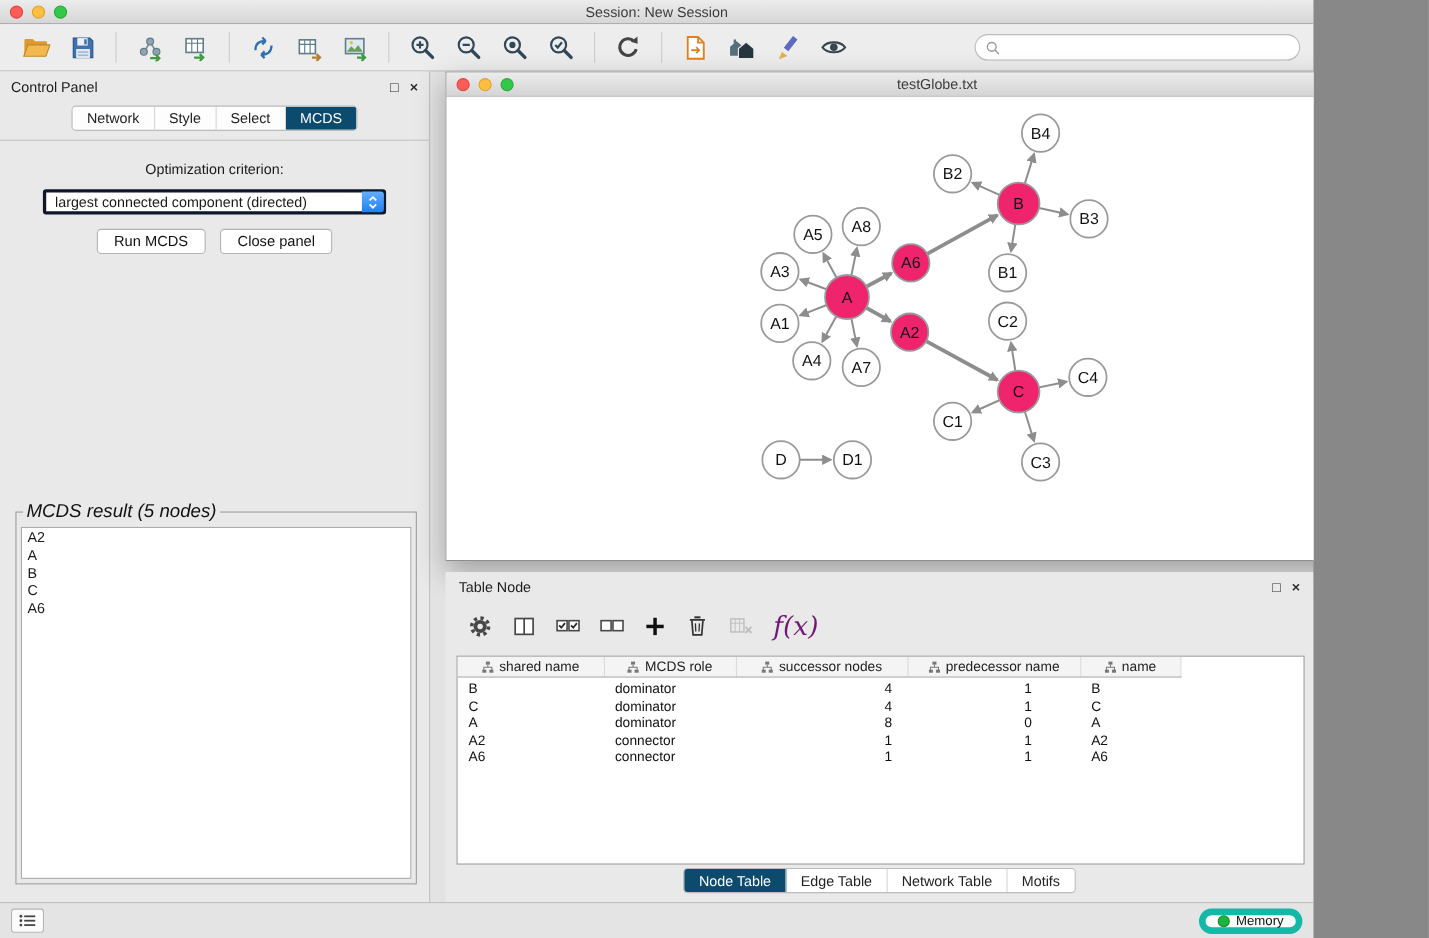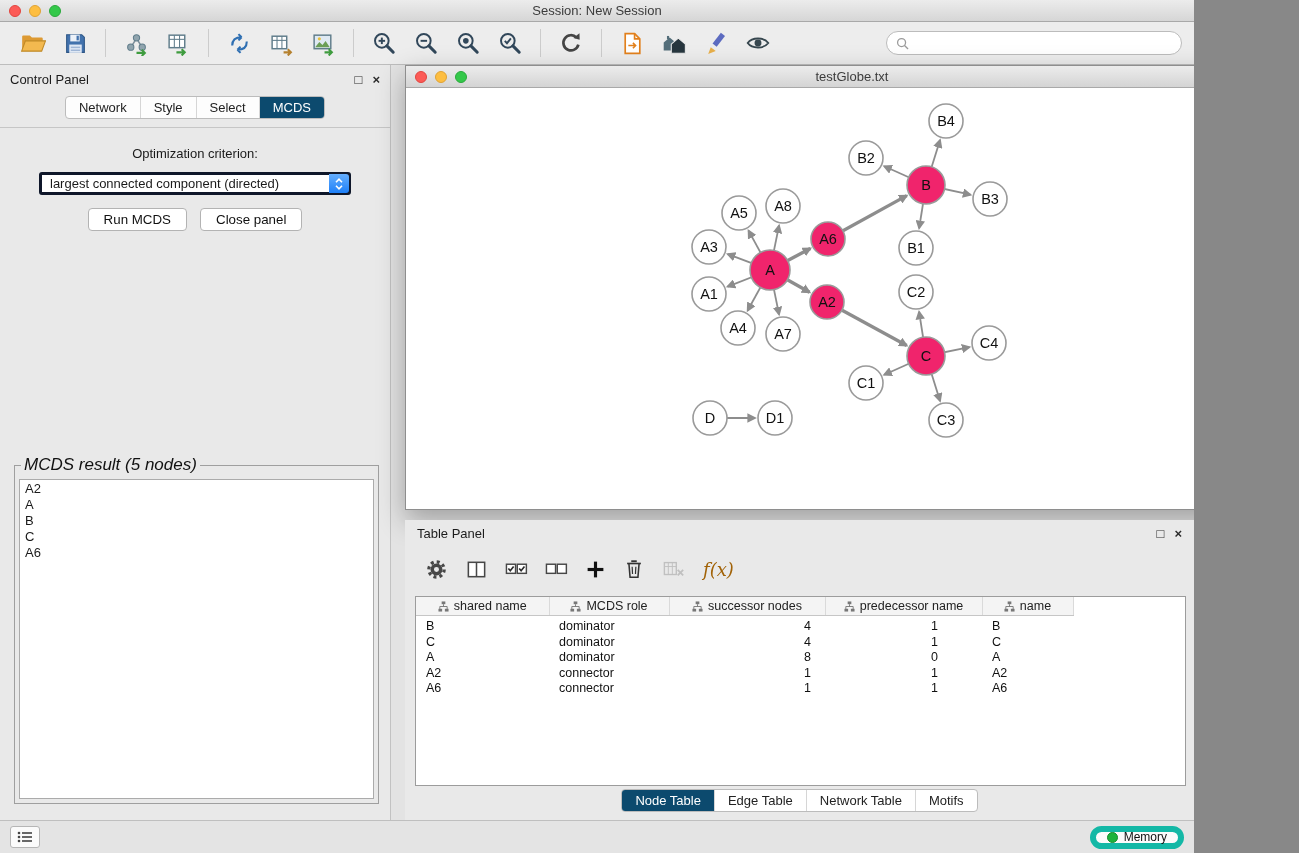--- a/index.html
+++ b/index.html
@@ -57,21 +57,21 @@
     position:relative; display:flex; align-items:center; justify-content:center; color:#3c3c3c; }
   .canvas { position:absolute; top:22px; left:0; right:0; bottom:0; background:#fff; }
   .canvas svg.graph { display:block; width:100%; height:100%; }
   .resize-grip { position:absolute; right:1px; bottom:1px; }
 
   
   .tpanel { position:absolute; left:405px; top:520px; right:0; bottom:33px; background:#e9e9e9; }
   .tp-head { height:26px; display:flex; align-items:center; padding:0 12px; color:#1c1c1c; }
   .tp-toolbar { height:46px; display:flex; align-items:center; gap:17px; padding:0 20px; }
   .tpbtn { display:flex; align-items:center; justify-content:center; }
-  .fx { font-family:"DejaVu Serif", serif; font-style:italic; font-size:18px; color:#a16207; }
+  .fx { font-family:"DejaVu Serif", serif; font-style:italic; font-size:24px; color:#701a75; }
   .tablewrap { position:absolute; left:10px; right:8px; top:76px; bottom:34px; background:#fff;
     border:1px solid #9c9c9c; overflow:hidden; }
   table.nodetable { border-collapse:collapse; table-layout:fixed; width:657px; font-size:12.5px; }
   table.nodetable th { background:#f4f4f4; border-right:1px solid #dadada; border-bottom:1px solid #c6c6c6;
     font-weight:normal; padding:2px 2px; color:#222; }
   .th-inner { display:flex; align-items:center; justify-content:center; gap:5px; }
   table.nodetable td { padding:0 0 0 10px; line-height:15.5px; color:#111; white-space:nowrap; overflow:hidden; }
   table.nodetable td.num { text-align:right; padding:0 14px 0 0; }
   table.nodetable td.num2 { padding-right:44px; }
   table.nodetable tbody tr:first-child td { padding-top:3px; }
@@ -404,21 +404,21 @@
       <div class="resize-grip">
         <svg width="13" height="13" viewBox="0 0 13 13">
           <path d="M12 2 L2 12 M12 6 L6 12 M12 10 L10 12" stroke="#b0b0b0" stroke-width="1" fill="none"></path>
         </svg>
       </div>
     </div>
   </div>
 
   <div class="tpanel">
     <div class="tp-head">
-      <span>Table Panel</span>
+      <span>Table Node</span>
       <span class="winbtns">
         <span class="winglyph">□</span>
         <span class="winglyph">×</span>
       </span>
     </div>
     <div class="tp-toolbar">
       <div class="tpbtn">
         <svg width="23" height="23" viewBox="0 0 24 24">
           <circle cx="12" cy="12" r="8" fill="none" stroke="#474747" stroke-width="3.4" stroke-dasharray="3.1 3.18"></circle>
           <circle cx="12" cy="12" r="6.2" fill="#474747"></circle>

